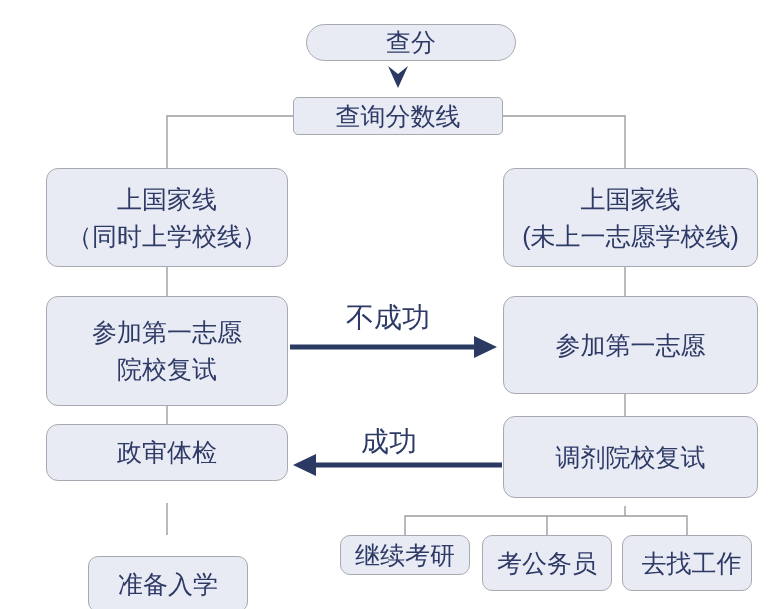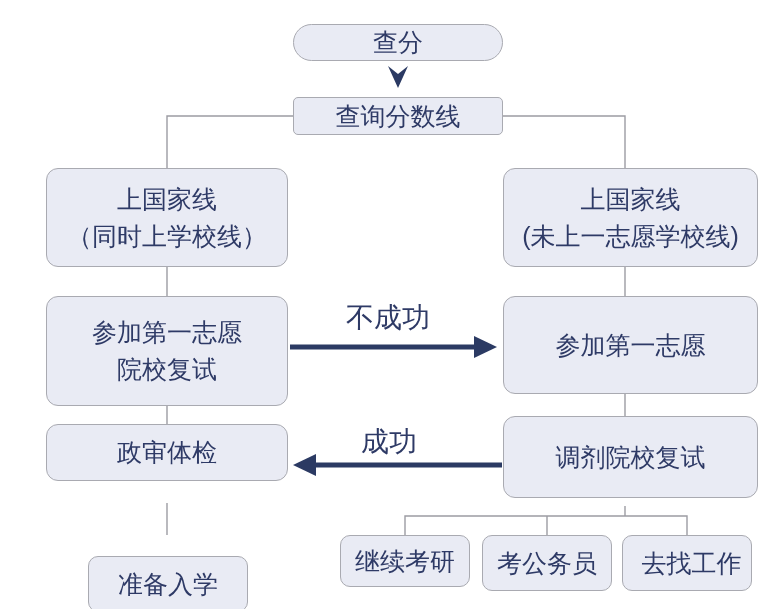--- a/index.html
+++ b/index.html
@@ -65,21 +65,21 @@
 
     <polygon class="arrow-head" points="388,66 398,74 408,66 398,88"></polygon>
 
     <line class="arrow-line" x1="290" y1="347" x2="477" y2="347"></line>
     <polygon class="arrow-head" points="497,347 474,336 474,358"></polygon>
 
     <line class="arrow-line" x1="502" y1="465" x2="316" y2="465"></line>
     <polygon class="arrow-head" points="293,465 316,454 316,476"></polygon>
   </svg>
 
-  <div class="node" style="left:293px;top:24px;width:210px;height:37px;border-radius:19px;">查分</div>
+  <div class="node" style="left:306px;top:24px;width:210px;height:37px;border-radius:19px;">查分</div>
 
   <div class="node" style="left:293px;top:97px;width:210px;height:38px;border-radius:5px;">查询分数线</div>
 
   <div class="node" style="left:46px;top:168px;width:242px;height:99px;border-radius:12px;">
     <span>上国家线</span>
     <span>（同时上学校线）</span>
   </div>
 
   <div class="node" style="left:503px;top:168px;width:255px;height:99px;border-radius:12px;">
     <span>上国家线</span>
@@ -92,21 +92,21 @@
   </div>
 
   <div class="node" style="left:503px;top:296px;width:255px;height:98px;border-radius:12px;">参加第一志愿</div>
 
   <div class="node" style="left:46px;top:424px;width:242px;height:57px;border-radius:12px;">政审体检</div>
 
   <div class="node" style="left:503px;top:416px;width:255px;height:82px;border-radius:12px;">调剂院校复试</div>
 
   <div class="node" style="left:88px;top:556px;width:160px;height:56px;border-radius:10px;">准备入学</div>
 
-  <div class="node" style="left:340px;top:535px;width:130px;height:52px;border-radius:10px;">继续考研</div>
+  <div class="node" style="left:340px;top:535px;width:130px;height:40px;border-radius:10px;">继续考研</div>
 
   <div class="node" style="left:482px;top:535px;width:130px;height:56px;border-radius:10px;">考公务员</div>
 
   <div class="node" style="left:622px;top:535px;width:130px;height:56px;border-radius:10px;padding-left:9px;">去找工作</div>
 
   <div class="edge-label" style="left:338px;top:303px;width:100px;">不成功</div>
 
   <div class="edge-label" style="left:339px;top:427px;width:100px;">成功</div>
 
 </div>

